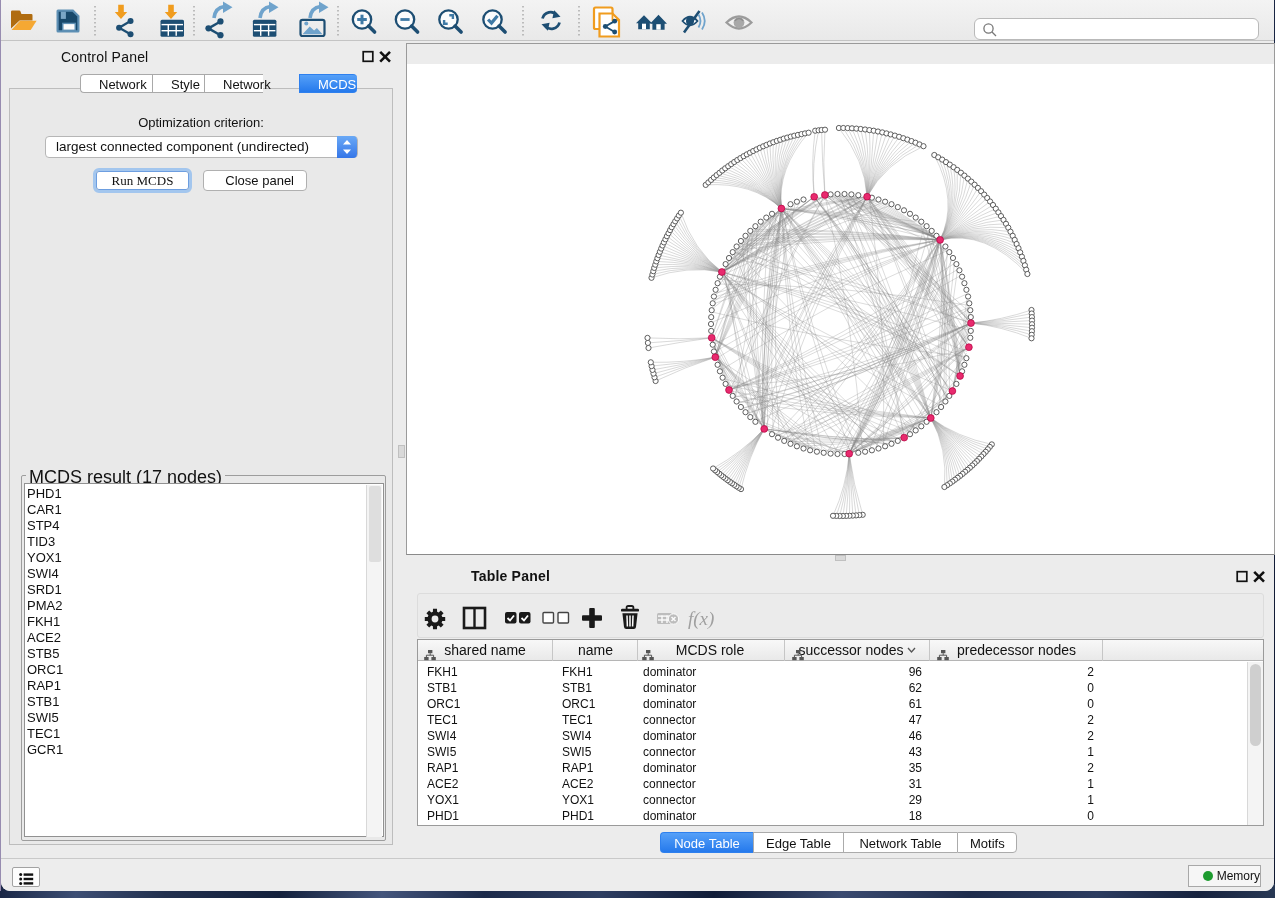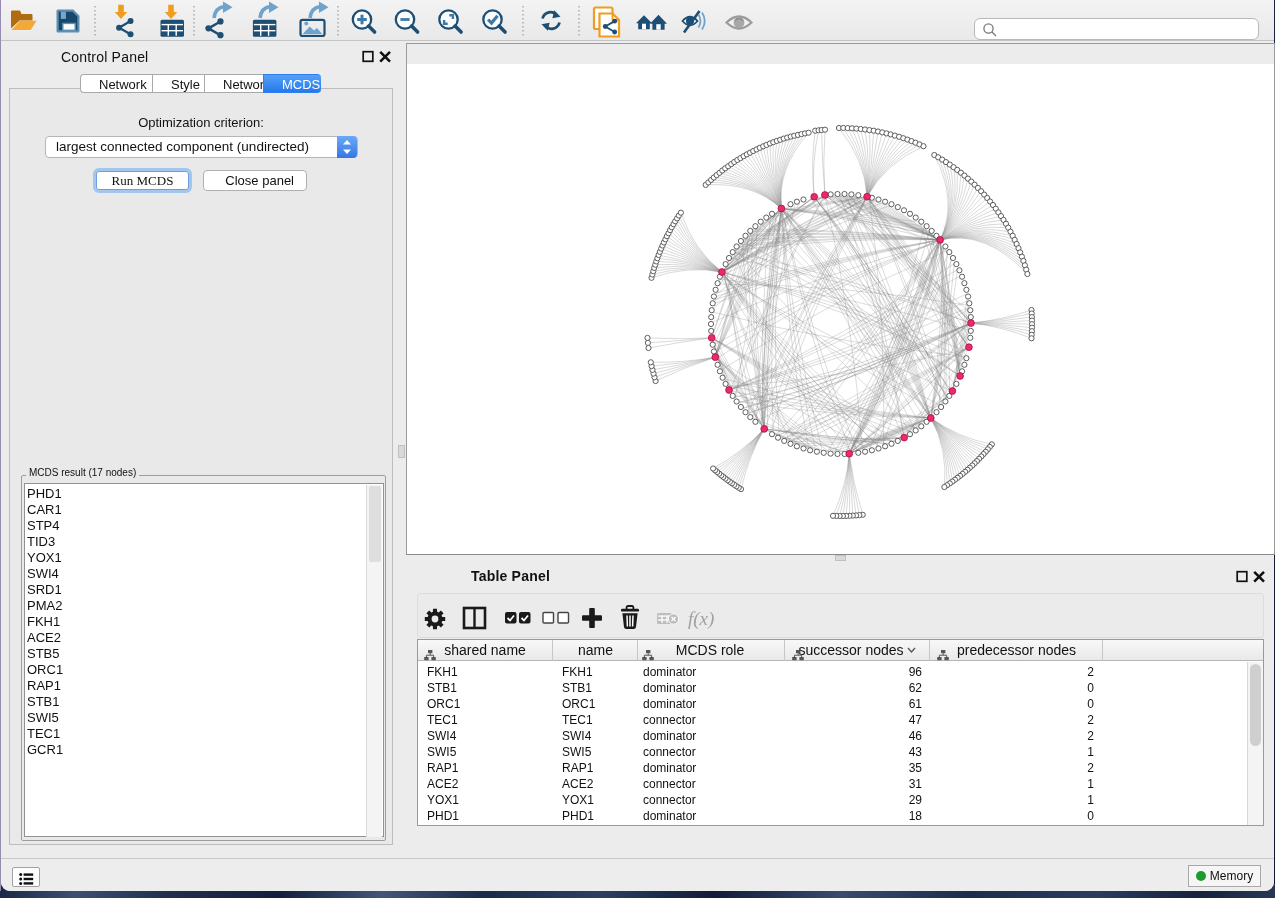--- a/index.html
+++ b/index.html
@@ -13,37 +13,37 @@
 #tp-title { left:425px; top:568px;font-weight:bold; }
 .winbtns { position:absolute; height:13px; }
 
 #tabs { position:absolute; left:79px; top:74px; height:19px; display:flex; font-size:13px; z-index:2; }
 #tabs div { background:#fff; border:1px solid #a9a9a9; border-right:none; padding:1px 18px 0;
   height:19px; line-height:17px; color:#111; }
 #tabs div:first-child { border-radius:4px 0 0 4px; }
 #tabs div:nth-child(1) { width:72px; } #tabs div:nth-child(2) { width:52px; }
 #tabs div:nth-child(3) { width:59px; } #tabs div:nth-child(4) { width:58px; }
 #tabs div { text-align:center; }
-#tabs div.sel { background:linear-gradient(#55a0f8,#2579ec); color:#fff; border-color:#2e80ee; border-radius:0 4px 4px 0; }
+#tabs div.sel { background:linear-gradient(#55a0f8,#2579ec); color:#fff; border-color:#2e80ee; border-radius:0 4px 4px 0;margin-left:36px; }
 #cp-content { position:absolute; left:8px; top:88px; width:384px; height:757px;
   background:#e9e9e9; border:1px solid #bdbdbd; }
 #opt-label { position:absolute; left:0; top:26px; width:100%; text-align:center; font-size:13px; color:#111; }
 #combo { position:absolute; left:35px; top:47px; width:313px; height:22px; background:#fff;
   border:1px solid #b6b6b6; border-radius:4px; font-size:13.5px; line-height:20px; color:#111; }
 #combo span { margin-left:10px; }
 #combo .btn { position:absolute; right:0px; top:-1px; width:20px; height:22px; border-radius:0 4px 4px 0;
   background:linear-gradient(#6aa9f6,#3576e8); }
 button.mac { font-family:"Liberation Sans", sans-serif; font-size:13px; color:#111; background:#fff;
   border:1px solid #b0b0b0; border-radius:4px; height:21px; padding:0 12px; }
 #runbtn { position:absolute; left:85px; top:81px; width:95px; outline:3px solid #a3c6ee; outline-offset:-1px; box-shadow:0 0 0 1px #6d9ee0 inset;font-family:Liberation Serif, serif; }
 #closebtn { position:absolute; left:193px; top:81px; width:104px;text-align:right; }
 #fieldset { position:absolute; left:11px; top:386px; width:365px; height:366px;
   border:1px solid #9d9d9d; border-radius:2px; }
 #fieldset legend { position:absolute; top:-9px; left:4px; background:#e9e9e9; padding:0 3px;
-  font-size:10px; color:#111; }
+  font-size:18px; color:#111; }
 #mcdslist { position:absolute; left:2px; top:7px; width:360px; height:354px; background:#fff;
   border:1px solid #919191; font-size:13px; line-height:16px; color:#111; padding:2px 0 0 2px; }
 #mcdssb { position:absolute; right:1px; top:1px; width:16px; height:352px; background:#f4f4f4; border-left:1px solid #d8d8d8; }
 #mcdssb .thumb { position:absolute; left:2px; top:1px; width:12px; height:76px; background:#dedede; border-radius:2px; }
 
 #netwin { position:absolute; left:405px; top:43px; width:869px; height:512px;
   border:1px solid #9a9a9a; border-bottom:1px solid #8a8a8a; }
 #nettitle { position:absolute; left:0; top:0; width:100%; height:19px;
   background:linear-gradient(#f7f7f7,#d9d9d9); border-bottom:1px solid #b3b3b3; }
 #nettitle .t { position:absolute; left:0; top:3px; width:1005px; text-align:center; font-size:13px; color:#1a1a1a; }
@@ -73,21 +73,21 @@
 #btabs div:last-child { border-right:1px solid #ababab; border-radius:0 4px 4px 0; }
 #btabs div:nth-child(1) { width:93px; } #btabs div:nth-child(2) { width:90px; }
 #btabs div:nth-child(3) { width:114px; } #btabs div:nth-child(4) { width:60px; }
 #btabs div { text-align:center; }
 
 #statusbar { position:absolute; left:0; top:858px; width:100%; height:33px;
   border-top:1px solid #c9c9c9; background:#ededed; border-radius:0 0 9px 9px; }
 #listbtn { position:absolute; left:11px; top:8px; width:28px; height:20px; background:#fdfdfd;
   border:1px solid #a2a2a2; border-radius:2px; text-align:center; padding-top:3px; }
 #membtn { position:absolute; right:13px; top:6px; width:73px; height:22px; background:#f6f6f6;
-  border:1px solid #a8a8a8; font-size:12px; color:#111; line-height:20px; text-align:center; }
+  border:1px solid #a8a8a8; font-size:12px; color:#111; line-height:20px; text-align:right; }
 #memdot { display:inline-block; width:10px; height:10px; border-radius:50%; background:#1d9b2f; margin-right:4px; vertical-align:-1px; }
 #search { position:absolute; left:973px; top:18px; width:285px; height:22px; background:#fff;
   border:1px solid #b9b9b9; border-radius:6px; }
 </style></head><body>
 <div style="position:absolute;left:0;top:884px;width:1275px;height:14px;background:linear-gradient(94deg,#1a2746 0%,#3d4e74 6%,#22304e 13%,#13203c 22%,#44557c 30%,#1c2a4a 38%,#2e3e62 47%,#101c38 56%,#3a4a70 66%,#1e2c4c 76%,#2c3c60 86%,#16223e 94%,#283854 100%)"></div>
 <div style="position:absolute;left:0;top:0;width:1px;height:891px;background:#978cb0"></div>
 <div id="app">
 <div id="toolbar">
       <svg width="770" height="42" style="position:absolute;left:0;top:0">
         <g transform="translate(10,10.5)">
@@ -1236,20 +1236,26 @@
           <span class="c3">dominator</span>
           <span class="c4">18</span>
           <span class="c5">0</span>
         </div>
   </div>
   <div id="tsb">
         <div class="thumb"></div>
       </div>
 </div>
 
+<div id="btabs">
+      <div>Node Table</div>
+      <div>Edge Table</div>
+      <div>Network Table</div>
+      <div>Motifs</div>
+    </div>
 
 <div id="statusbar">
   <div id="listbtn"><svg width="15" height="12" viewBox="0 0 15 12">
           <g fill="#111">
             <circle cx="1.7" cy="1.6" r="1.5"></circle>
             <circle cx="1.7" cy="6" r="1.5"></circle>
             <circle cx="1.7" cy="10.4" r="1.5"></circle>
             <rect x="4.6" y="0.4" width="9.6" height="2.4"></rect>
             <rect x="4.6" y="4.8" width="9.6" height="2.4"></rect>
             <rect x="4.6" y="9.2" width="9.6" height="2.4"></rect>

